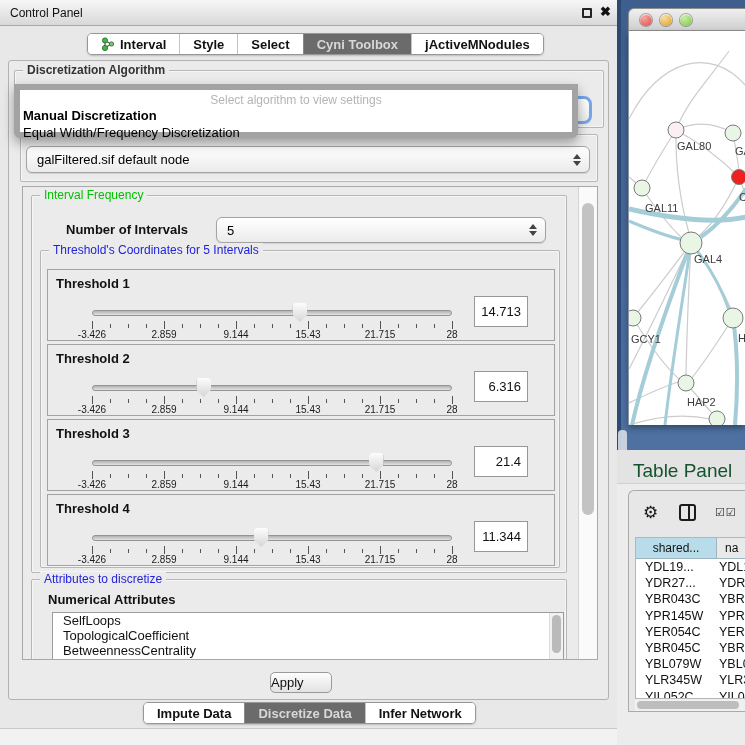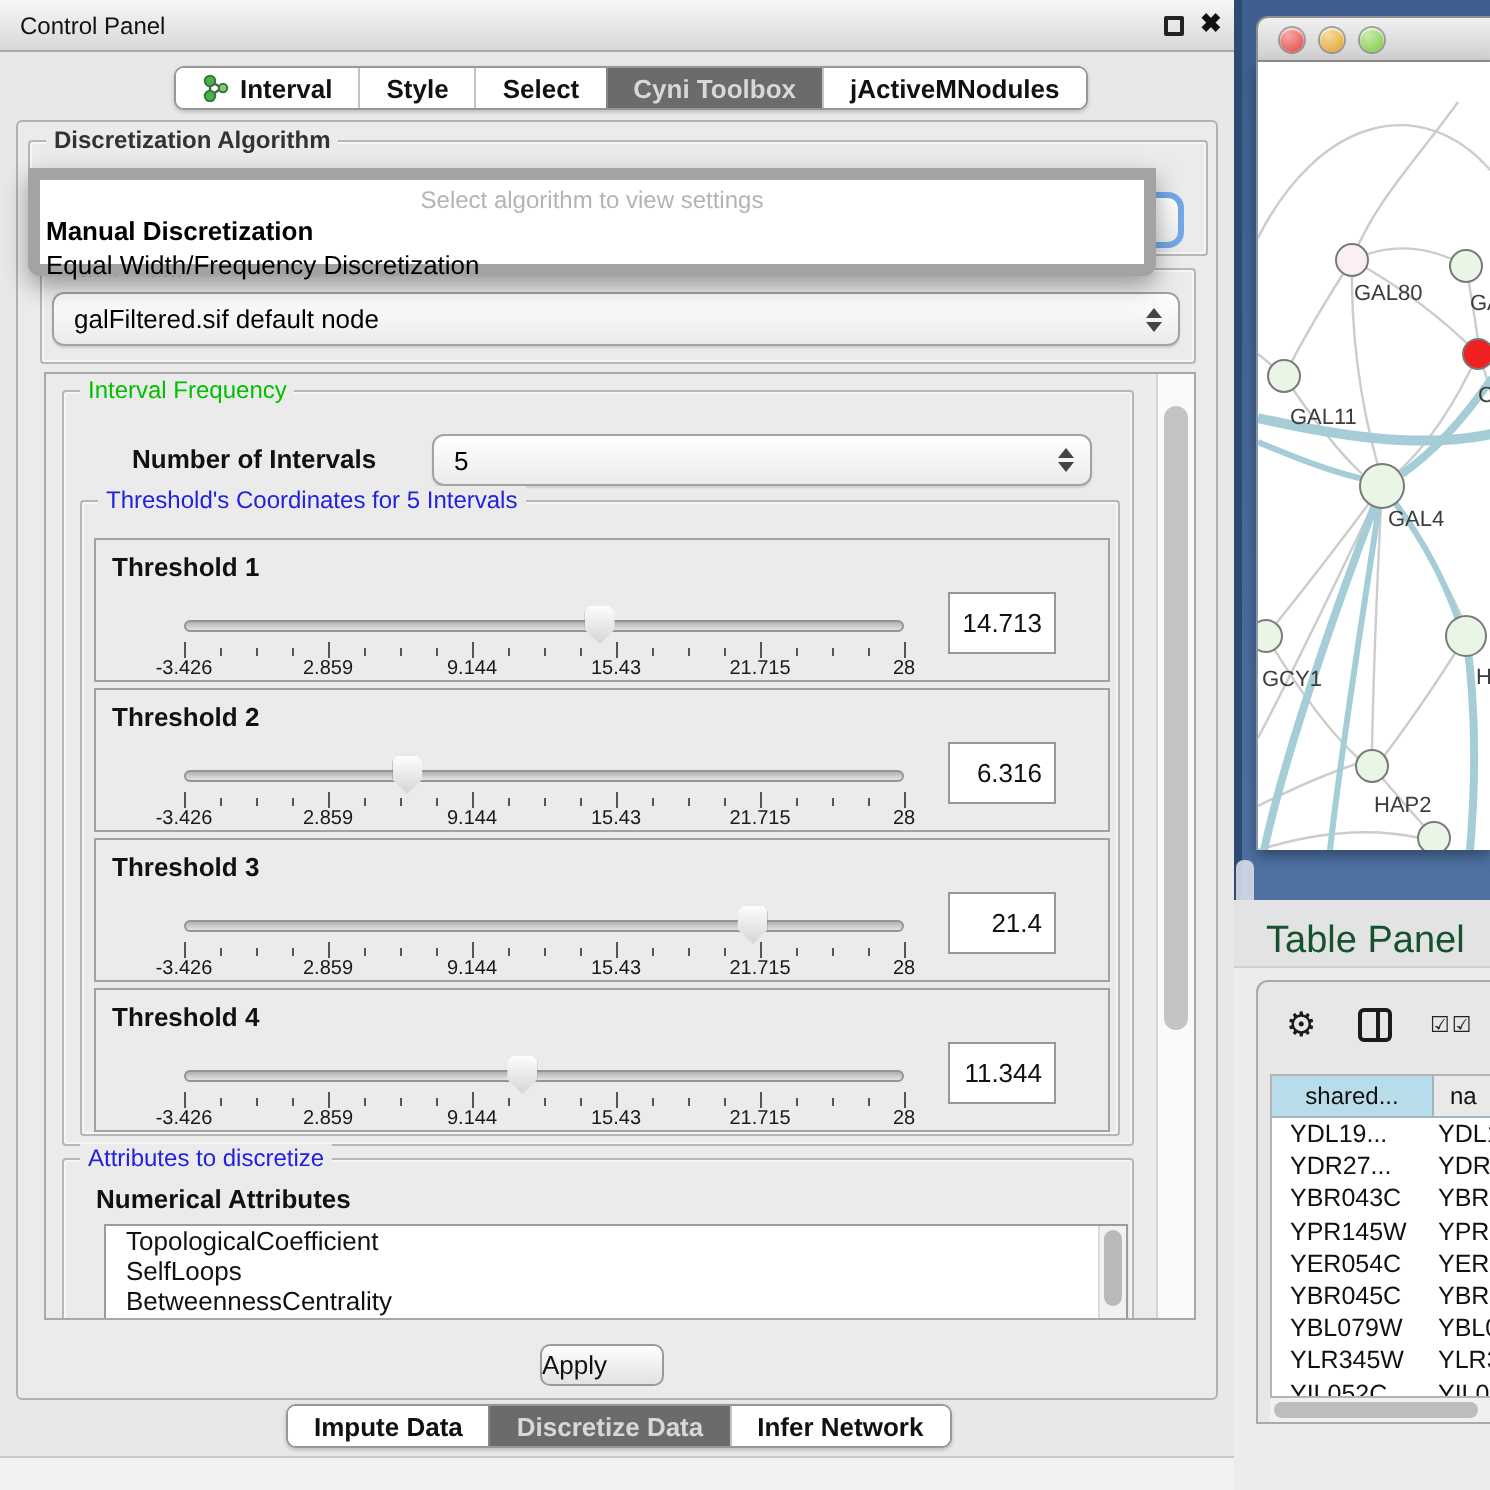--- a/index.html
+++ b/index.html
@@ -356,22 +356,22 @@
           <div class="thr-value">11.344</div>
         </div>
       </div>
     </div>
 
     <div class="group attrs-group">
       <span class="gtitle attrs-title">Attributes to discretize</span>
       <span class="abs attrs-label">Numerical Attributes</span>
       <div class="abs attr-list">
         <div class="list-inner">
+            <div class="attr-item">SelfLoops</div>
             <div class="attr-item">TopologicalCoefficient</div>
-            <div class="attr-item">SelfLoops</div>
             <div class="attr-item">BetweennessCentrality</div>
           </div>
         <div class="attr-vscroll">
             <div class="attr-vthumb"></div>
           </div>
       </div>
     </div>
 
     <div class="vscroll">
         <div class="vthumb"></div>

